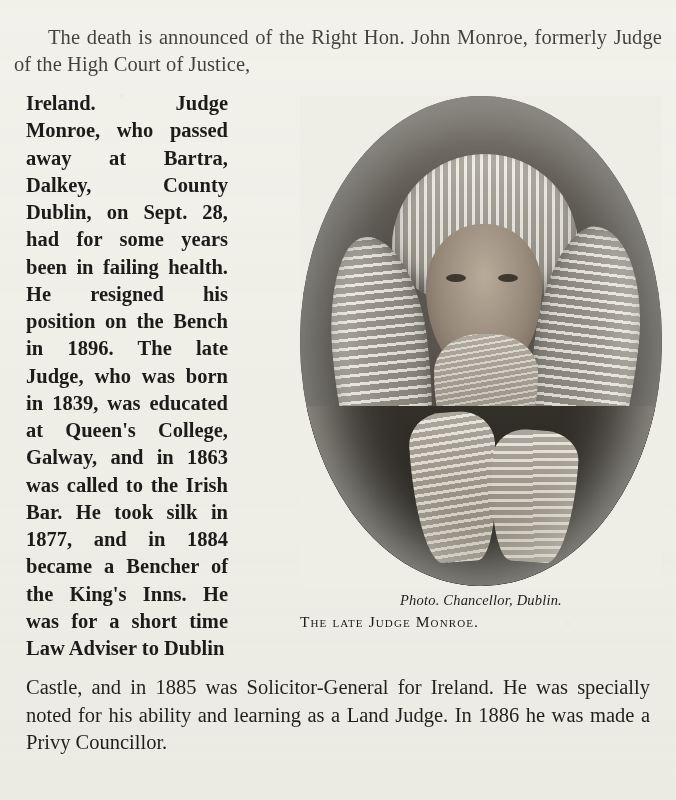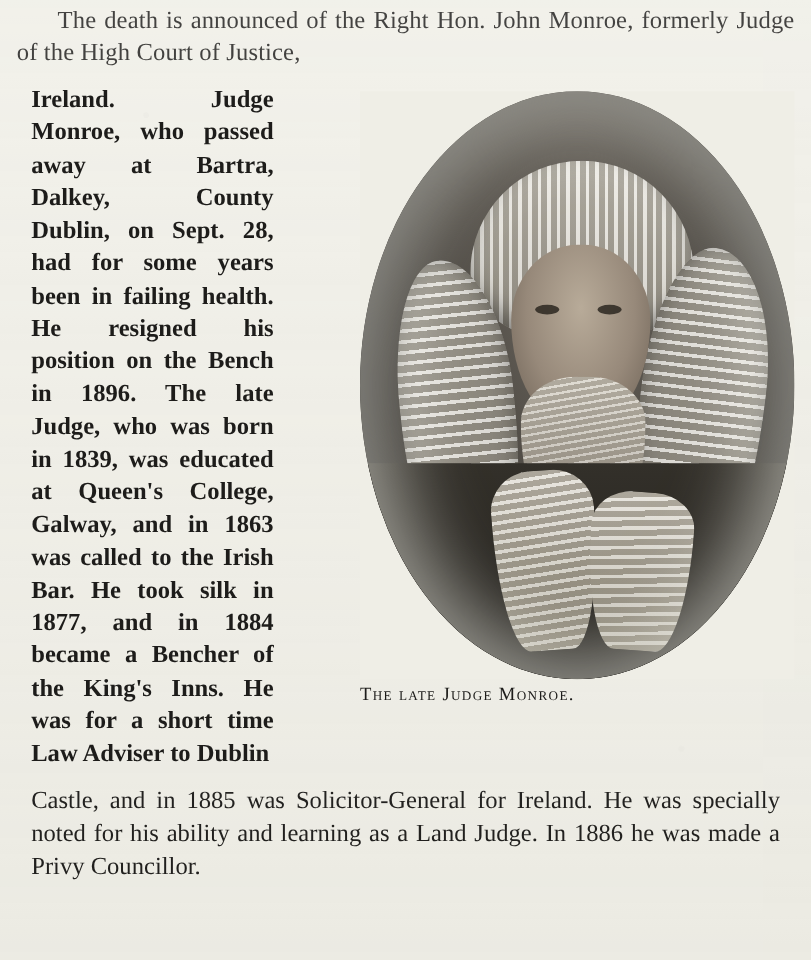--- a/index.html
+++ b/index.html
@@ -12,21 +12,21 @@
     background: #efeee6;
     font-family: "Liberation Serif", serif;
     color: #1d1c1a;
     overflow: hidden;
   }
   .page {
     position: relative;
     width: 676px;
     height: 800px;
     box-sizing: border-box;
-    padding: 4px 14px 0 14px;
+    padding: 24px 14px 0 14px;
     background: #efeee6;
   }
   
   .grain {
     position: absolute;
     inset: 0;
     pointer-events: none;
     background:
       radial-gradient(circle at 18% 12%, rgba(0,0,0,0.018) 0 2px, transparent 3px),
       radial-gradient(circle at 62% 44%, rgba(0,0,0,0.015) 0 2px, transparent 3px),
@@ -217,20 +217,21 @@
           <div class="face"></div>
           <div class="eye l"></div>
           <div class="eye r"></div>
           <div class="beard"></div>
           <div class="robe"></div>
           <div class="collar-l"></div>
           <div class="collar-r"></div>
           <div class="vignette"></div>
         </div>
       </div>
+      <div class="photo-credit">Photo. Chancellor, Dublin.</div>
       <div class="fig-caption">The late Judge Monroe.</div>
     </div>
 
     <div class="narrow-col">
       <p>Ireland. Judge Monroe, who passed away at Bartra, Dalkey, County Dublin, on Sept. 28, had for some years been in failing health. He resigned his position on the Bench in 1896. The late Judge, who was born in 1839, was educated at Queen's College, Galway, and in 1863 was called to the Irish Bar. He took silk in 1877, and in 1884 became a Bencher of the King's Inns. He was for a short time Law Adviser to Dublin</p>
     </div>
 
   </div>
 
   <div class="tail">

